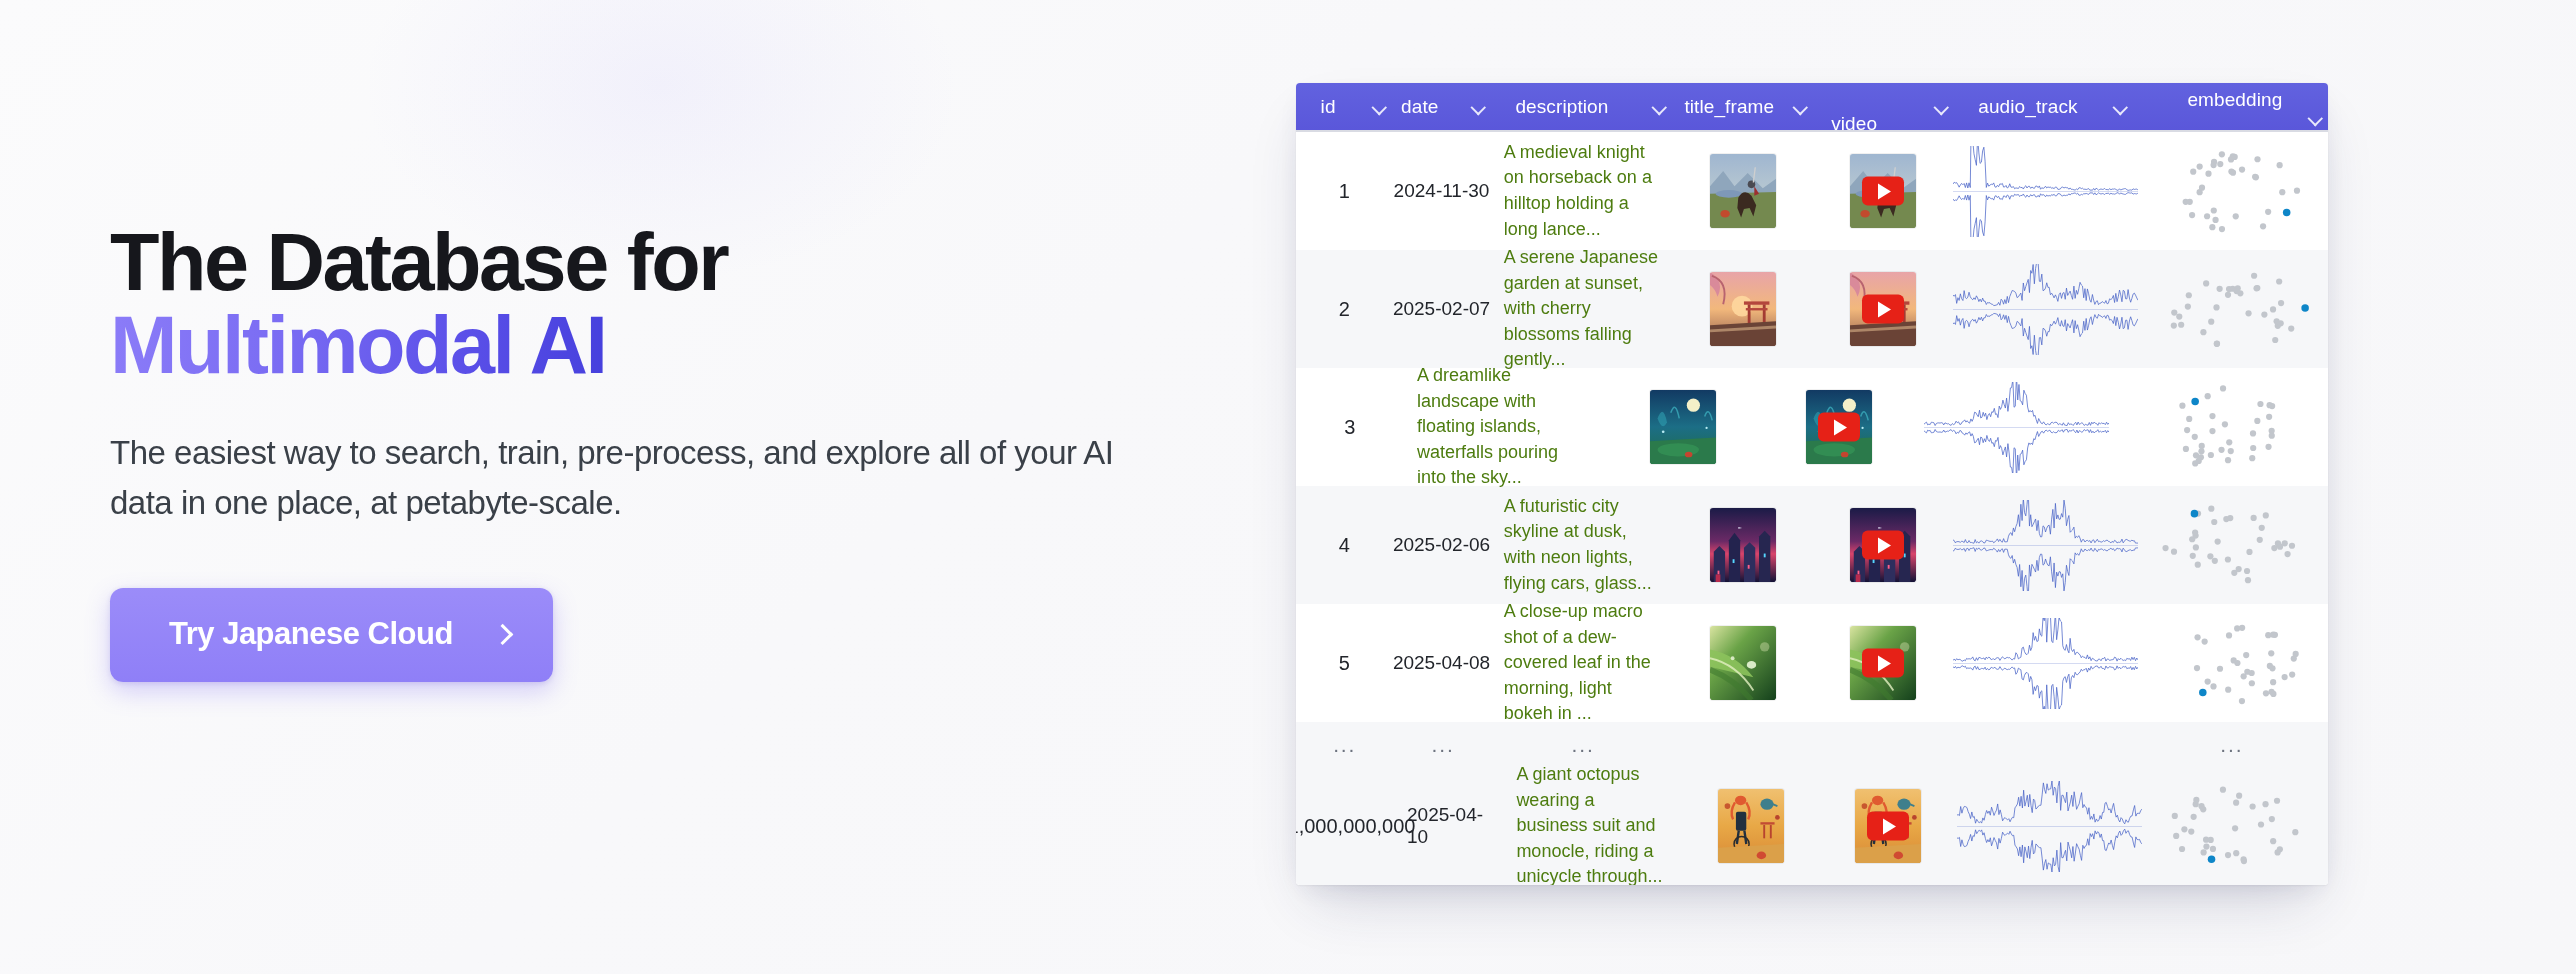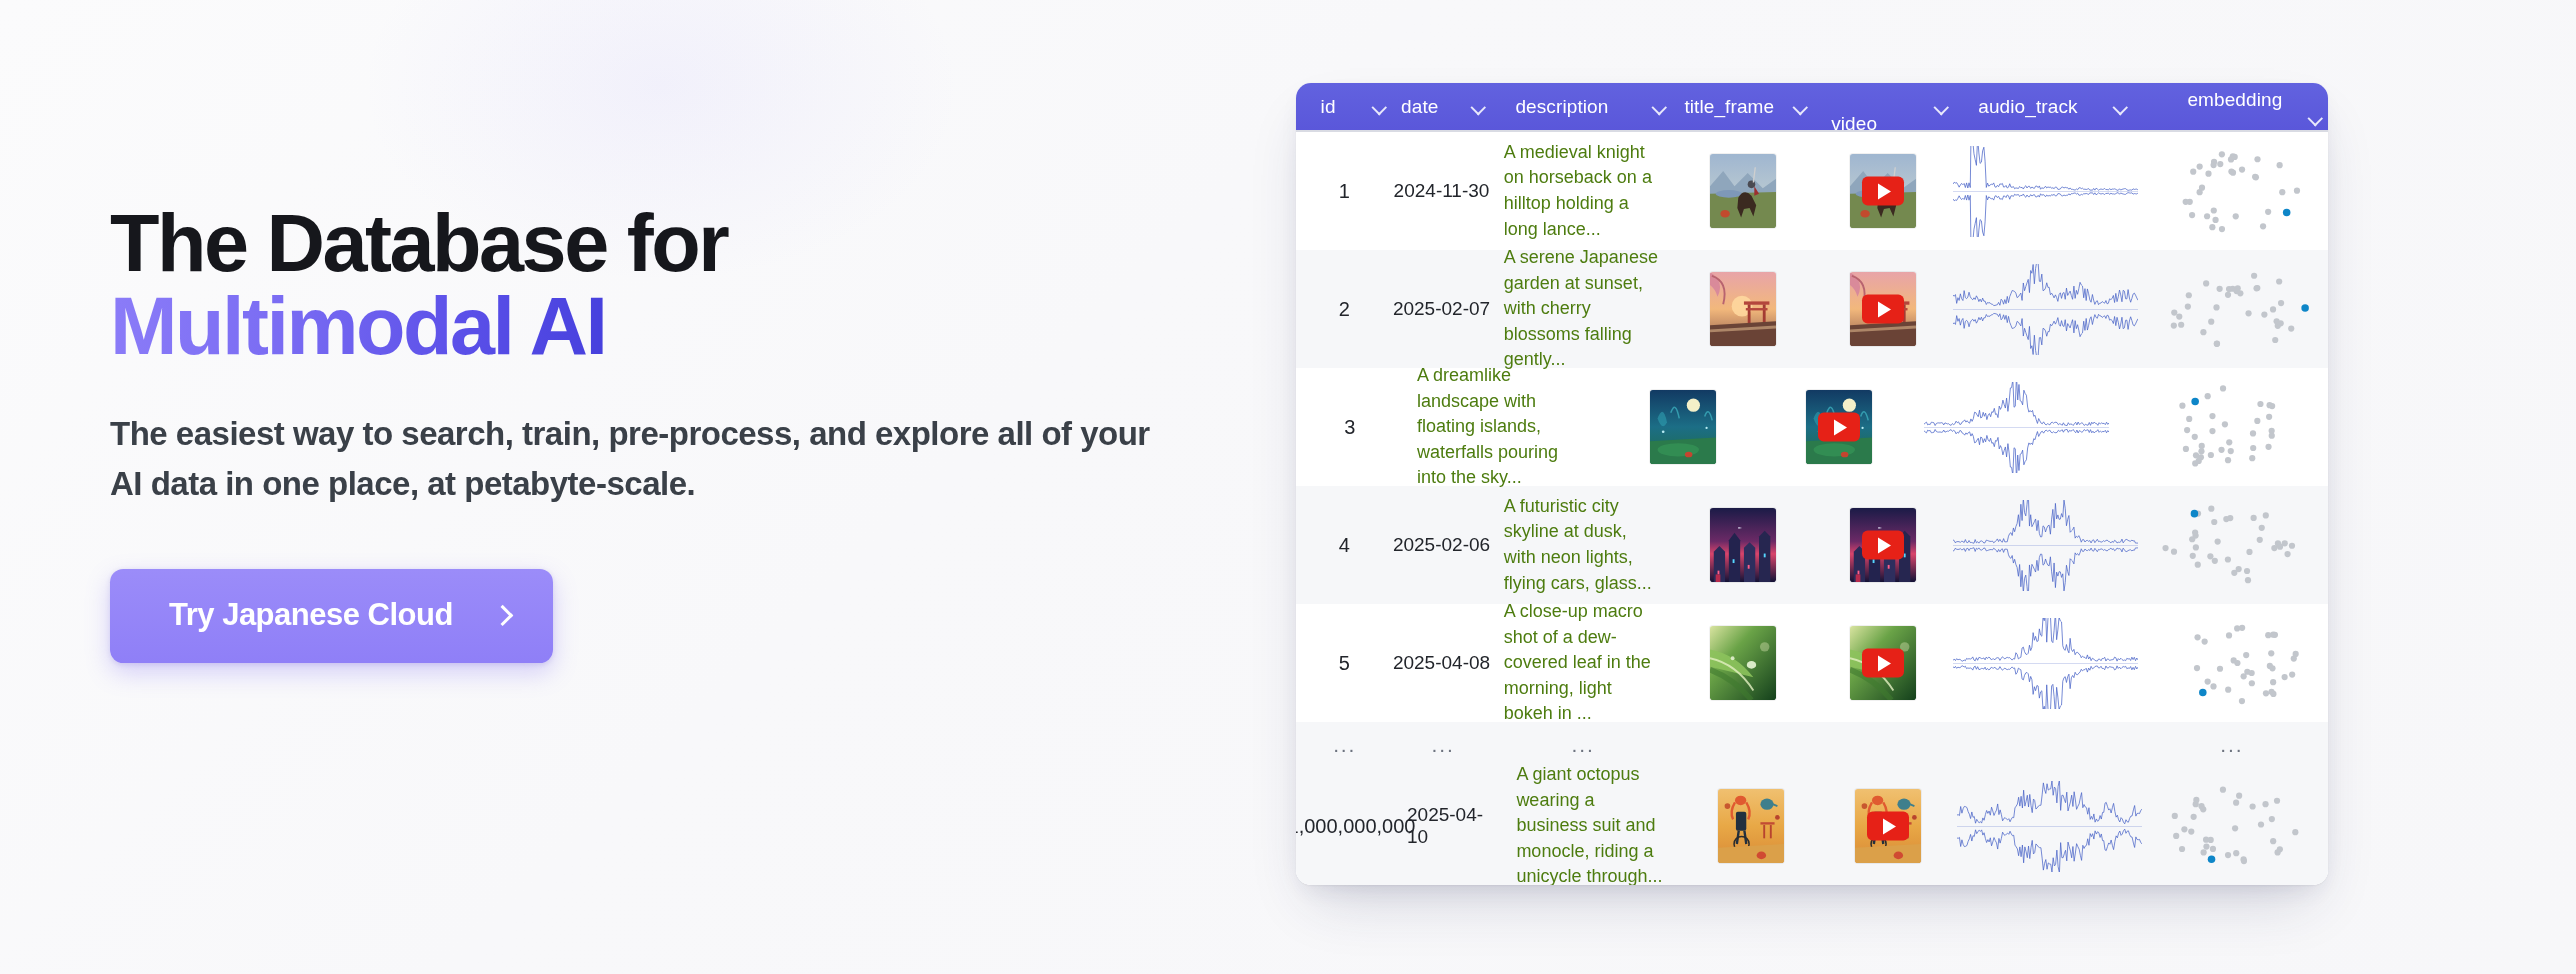--- a/index.html
+++ b/index.html
@@ -13,55 +13,55 @@
     position:relative; width:2576px; height:974px;
     background:linear-gradient(135deg,#fbfbfc 0%,#f8f8fa 40%,#f7f7f9 100%);
   }
   .glow {
     position:absolute; left:359px; top:-113px; width:604px; height:397px;
     background:radial-gradient(ellipse at center, rgba(160,150,250,0.09) 0%, rgba(250,250,252,0) 70%);
     pointer-events:none;
   }
 
   
-  .hero { position:absolute; left:110px; top:202px; width:1114px; }
+  .hero { position:absolute; left:110px; top:221px; width:1114px; }
   .h1 {
     font-size:81px; line-height:1.02; font-weight:800;
     letter-spacing:-2.5px; color:#16171c;
   }
   .h1 .grad {
     background:linear-gradient(95deg,#8b7cf8 0%,#7a6cf3 35%,#5a4fe8 72%,#4640dd 100%);
     -webkit-background-clip:text; background-clip:text;
     -webkit-text-fill-color:transparent; color:#5a4fe8;
     display:inline-block;
   }
   .sub {
     margin-top:42px; font-size:33px; line-height:1.52;
-    color:#3a4048; letter-spacing:-0.5px; max-width:1072px; font-weight:700;
+    color:#3a4048; letter-spacing:-0.5px; max-width:1072px; font-weight:400;
   }
   .cta {
     margin-top:59px; display:inline-flex; align-items:center; gap:40px;
     background:linear-gradient(180deg,#9b8cf9 0%,#8f7ff7 100%);
     border:none; border-radius:13.2px;
     padding:28px 43px 30px 59px;
     box-shadow:0 9.4px 24.6px rgba(125,106,245,0.30), 0 1.9px 5.7px rgba(60,40,160,0.12);
     cursor:pointer;
   }
   .cta-label { color:#fff; font-size:31px; font-weight:700; letter-spacing:-0.5px; }
   .cta-chev { width:17px; height:17px; position:relative; }
   .cta-chev::before {
     content:""; position:absolute; left:1.9px; top:1.9px; width:12.3px; height:12.3px;
     border-right:3.2px solid #fff; border-top:3.2px solid #fff;
     transform:rotate(45deg);
   }
 
   
   .card {
     position:absolute; left:1296px; top:83px; width:1032px;
-    border-radius:15px; background:#fff; overflow:hidden;
+    border-radius:4px; background:#fff; overflow:hidden;
     box-shadow:0 28px 57px -17px rgba(40,45,90,0.20),
                0 9.4px 24.6px -9.4px rgba(40,45,90,0.12),
                0 0.9px 1.9px rgba(0,0,0,0.05);
   }
   .thead {
     display:flex; align-items:center; height:49px;
     background:linear-gradient(180deg,#6262df 0%,#5a57da 100%);
     border-bottom:2.8px solid #d9dbe3;
   }
   .th { display:flex; align-items:center; justify-content:center; gap:0; height:100%; }

